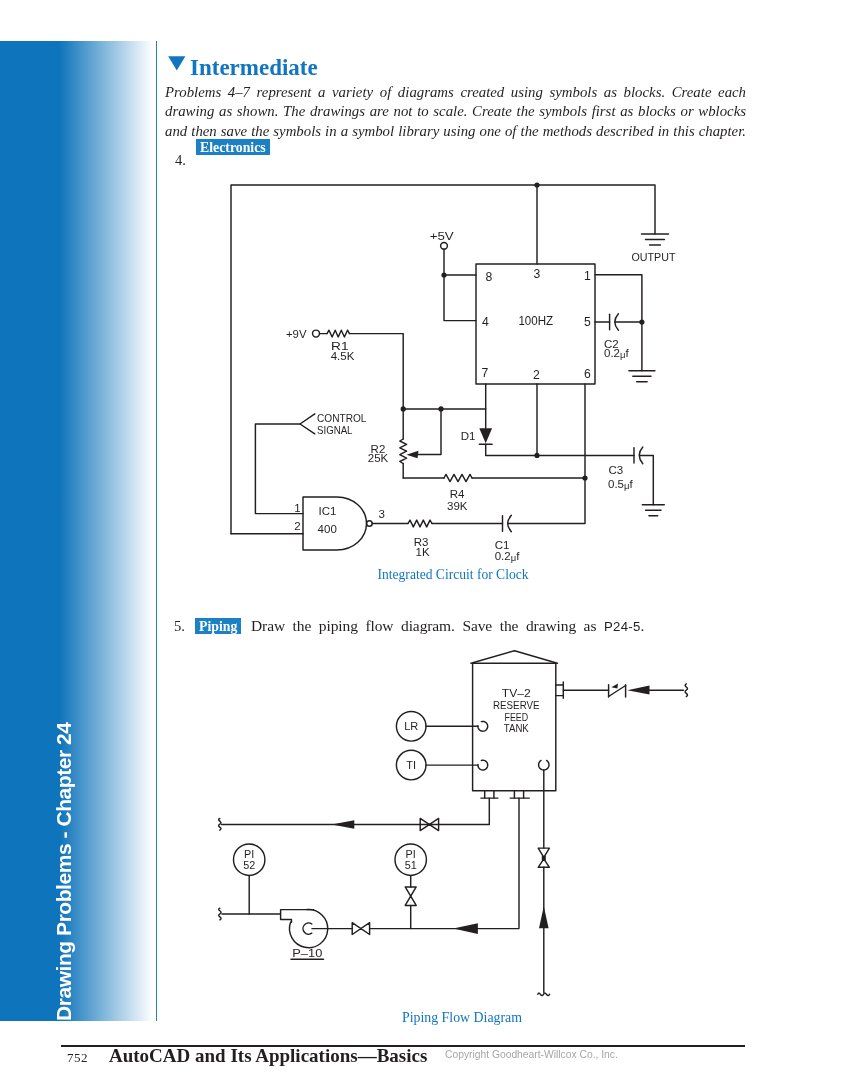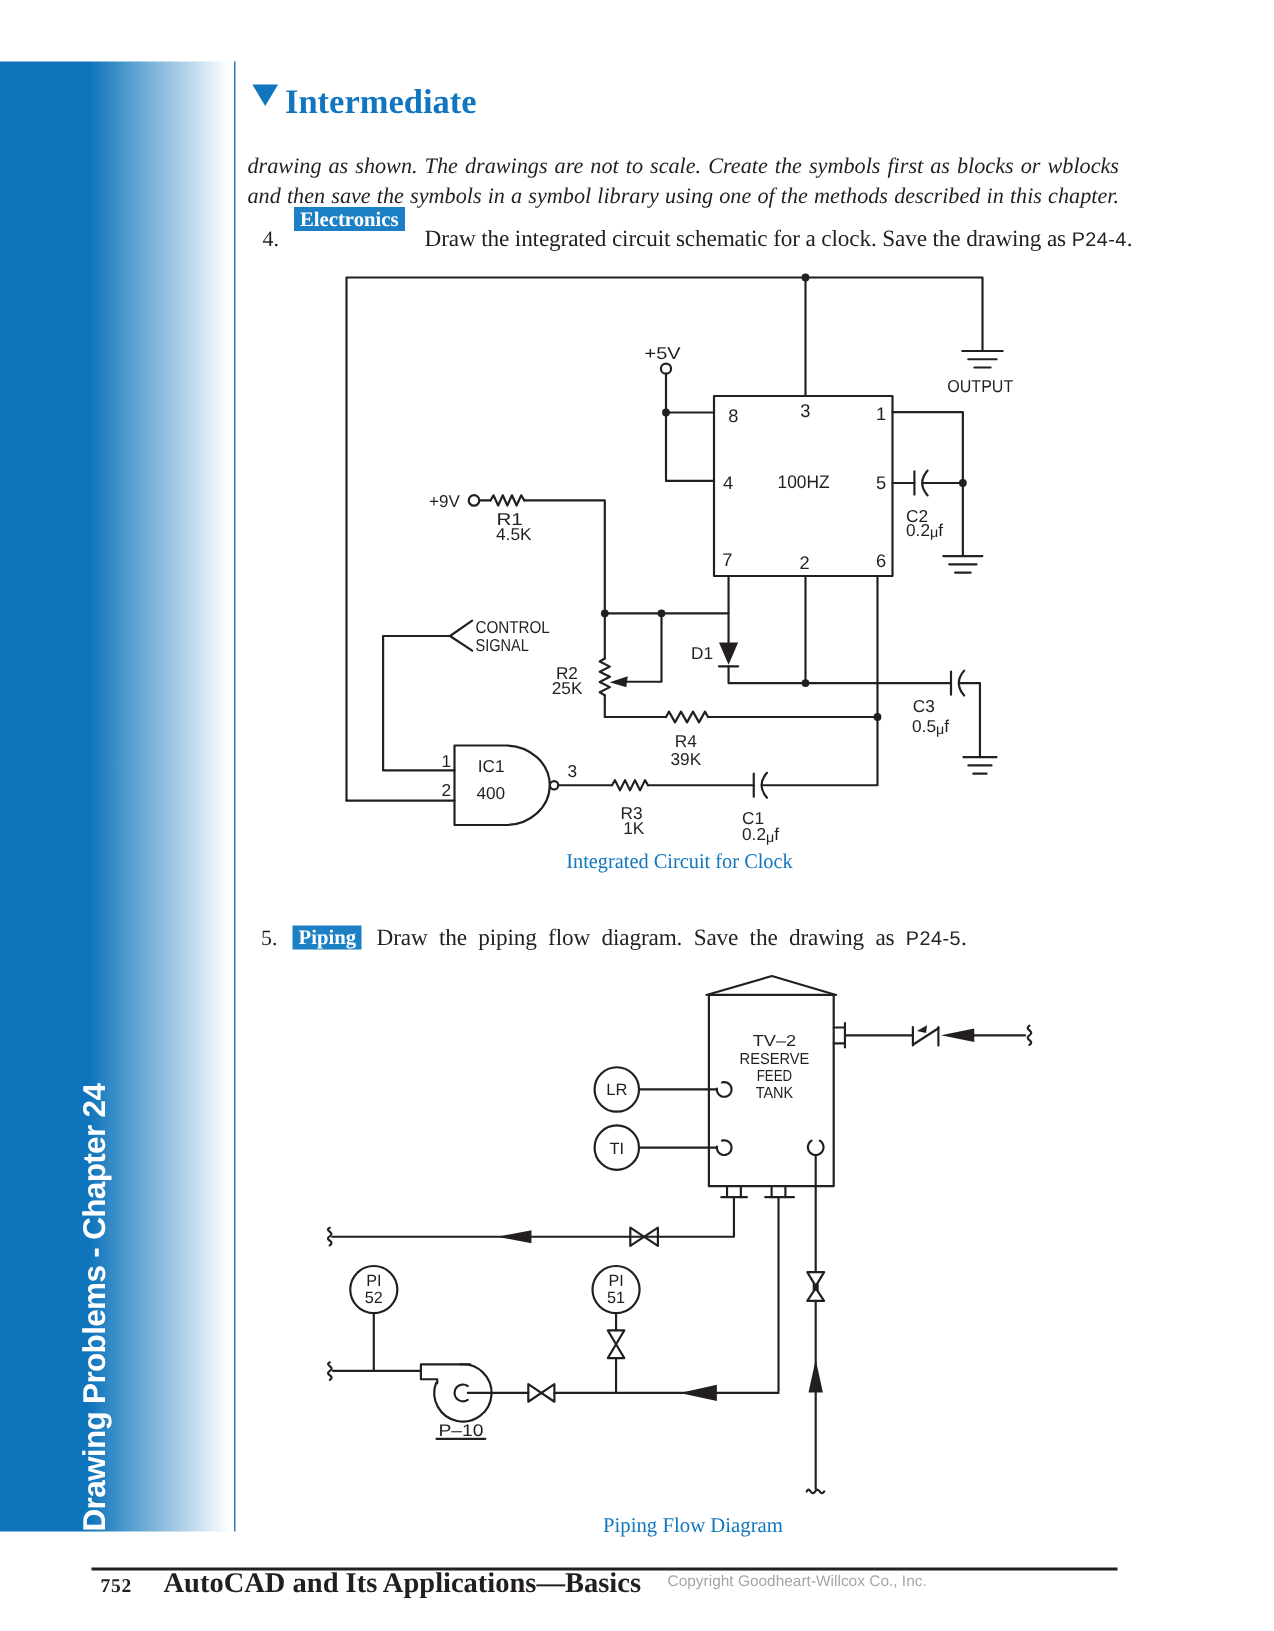--- a/index.html
+++ b/index.html
@@ -15,38 +15,38 @@
   #head{left:190px;top:54.5px;font-weight:bold;font-size:23px;color:#1176bf;}
   .para{left:165px;width:581px;font-style:italic;font-size:14.8px;line-height:19.4px;
     text-align:justify;text-align-last:justify;}
   .inum{font-size:14.6px;}
   .hl{background:#1b80c4;color:#fff;font-weight:bold;font-size:13.8px;
       padding:0.5px 4px 1px 4px;}
   .itxt{font-size:15.5px;letter-spacing:-0.1px;}
   .cad{font-family:"Liberation Sans",sans-serif;font-size:13.2px;letter-spacing:0.3px;}
   #foot-rule{left:61px;top:1045.3px;width:684px;height:1.6px;background:#231f20;}
   #foot-left{left:67px;top:1045.4px;font-size:13px;}
-  #foot-num{font-weight:bold;letter-spacing:0.5px;margin-top:24px;}
+  #foot-num{font-weight:normal;letter-spacing:0.5px;margin-top:24px;}
   #foot-copy{left:445px;top:1048.6px;width:300px;text-align:left;font-size:10.3px;
     color:#a6a6a6;font-family:"Liberation Sans",sans-serif;}
 </style>
 </head>
 <body>
 <div id="page">
   <div id="sidebar" class="abs"></div>
   <div id="sidetext" class="abs">Drawing Problems - Chapter 24</div>
   <svg class="abs" style="left:167.6px;top:56.2px;" width="18" height="15" viewBox="0 0 18 15">
       <polygon points="0.2,0.3 17.4,0.3 8.8,14.6" fill="#1176bf"></polygon>
     </svg>
     <div id="head" class="abs">Intermediate</div>
+  <div class="para abs" style="top:83px;">Problems 4–7 represent a variety of diagrams created using symbols as blocks. Create each</div>
   <div class="para abs" style="top:121.8px;">and then save the symbols in a symbol library using one of the methods described in this chapter.</div>
   <div class="para abs" style="top:102.4px;">drawing as shown. The drawings are not to scale. Create the symbols first as blocks or wblocks</div>
   <div class="abs" style="left:175px;top:151px;"><span class="inum">4.</span></div>
   <div class="abs" style="left:196px;top:137px;"><span class="hl">Electronics</span></div>
-  <div class="abs" style="left:283px;top:151px;"><span class="itxt">Draw the integrated circuit schematic for a clock. Save the drawing as <span class="cad">P24-4</span>.</span></div>
   <div class="abs" style="left:174px;top:617px;"><span class="inum">5.</span></div>
   <div class="abs" style="left:195px;top:616px;"><span class="hl">Piping</span></div>
   <div class="abs" style="left:251px;top:616.5px;"><span class="itxt" style="word-spacing:3.8px;">Draw the piping flow diagram. Save the drawing as <span class="cad">P24-5</span>.</span></div>
   <svg class="abs" style="left:0;top:0;" width="849" height="1087" viewBox="0 0 849 1087">
 <g fill="none" stroke="#231f20" stroke-width="1.45" stroke-linecap="round" stroke-linejoin="round">
 <path d="M231,533.7 V185 H655 V234"></path>
 <path d="M537,185 V264"></path>
 <circle cx="537" cy="185" r="2.6" fill="#231f20" stroke="none"></circle>
 <path d="M641.5,234.0 h27"></path>
         <path d="M645.5,239.5 h18.9"></path>

